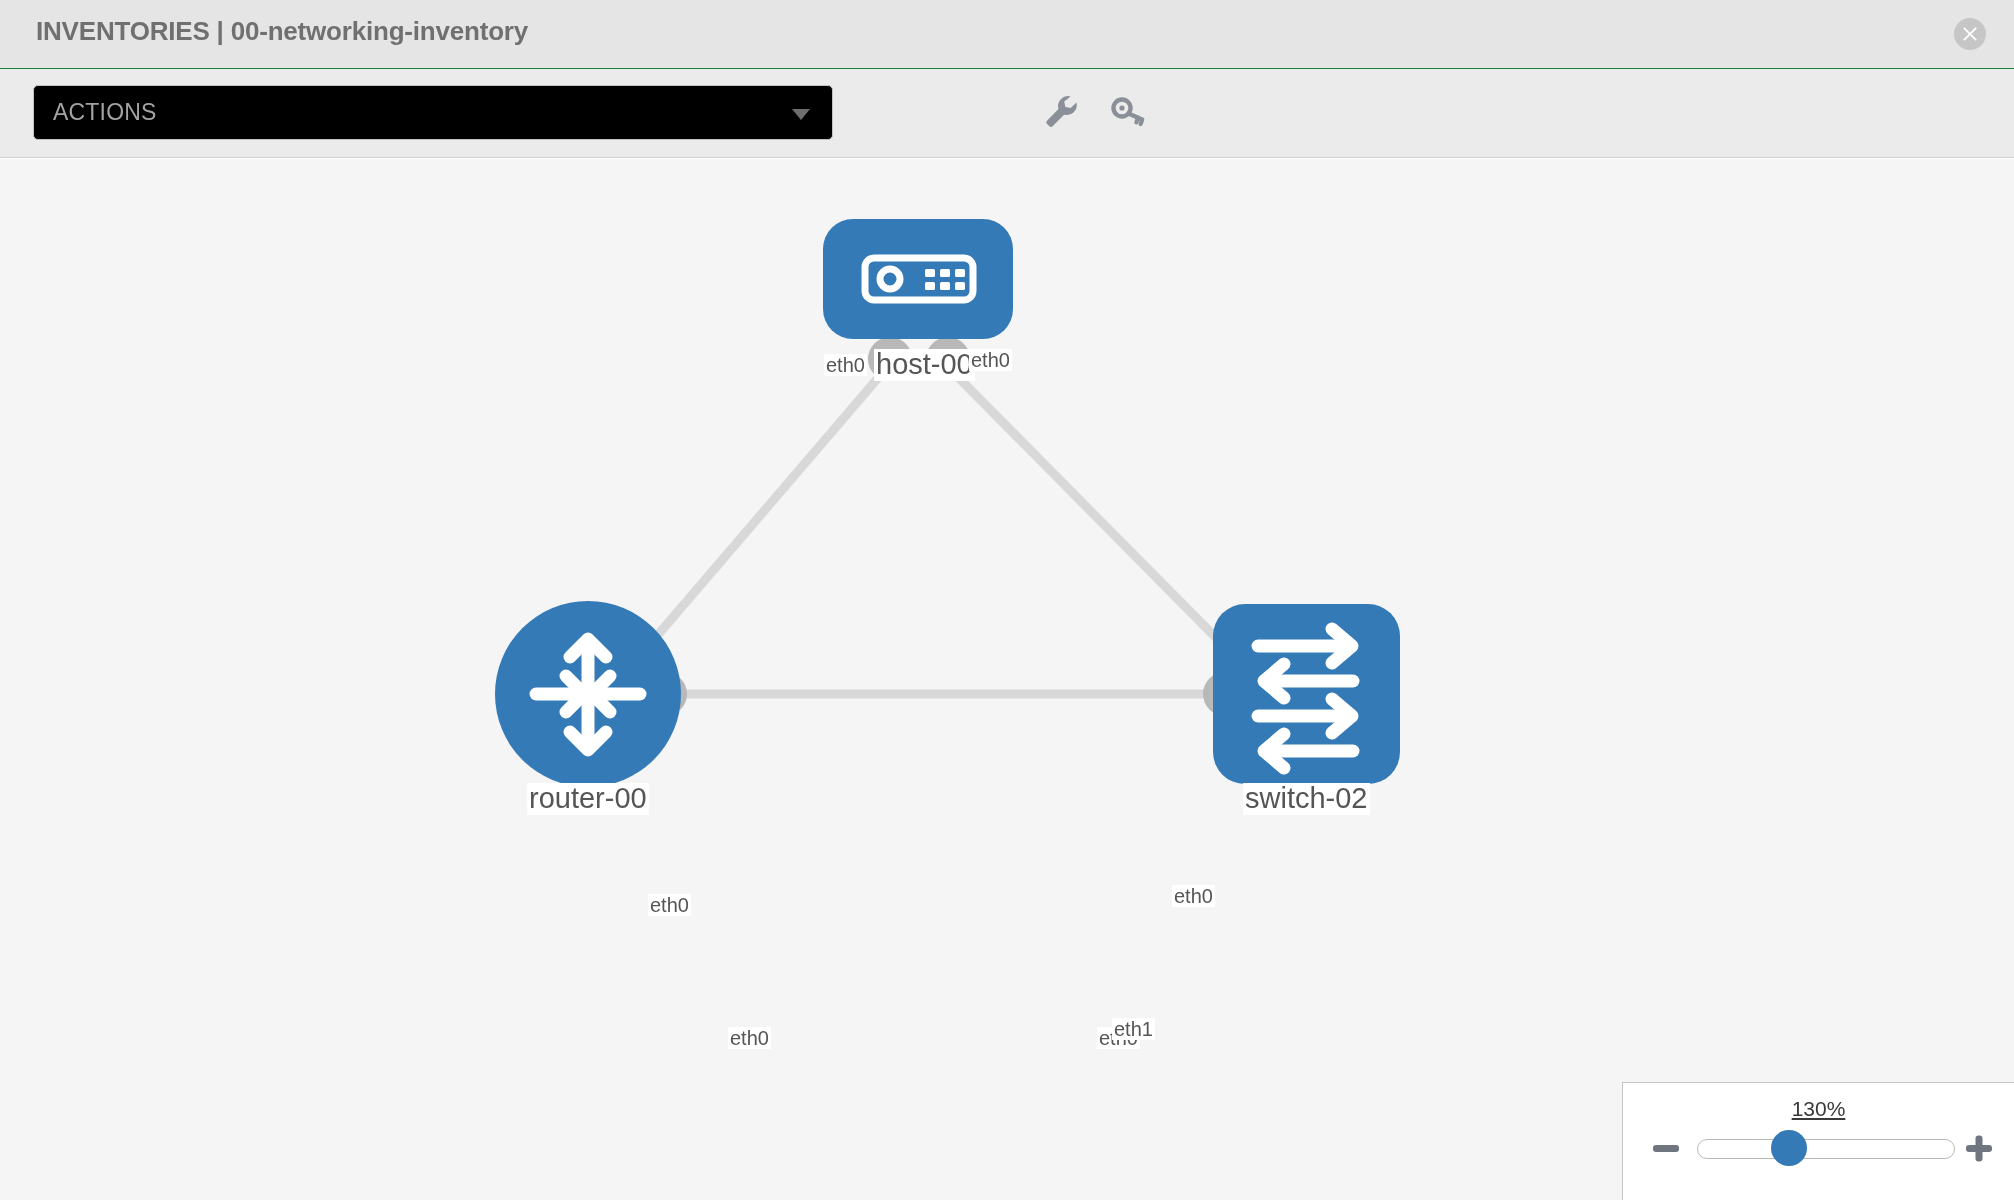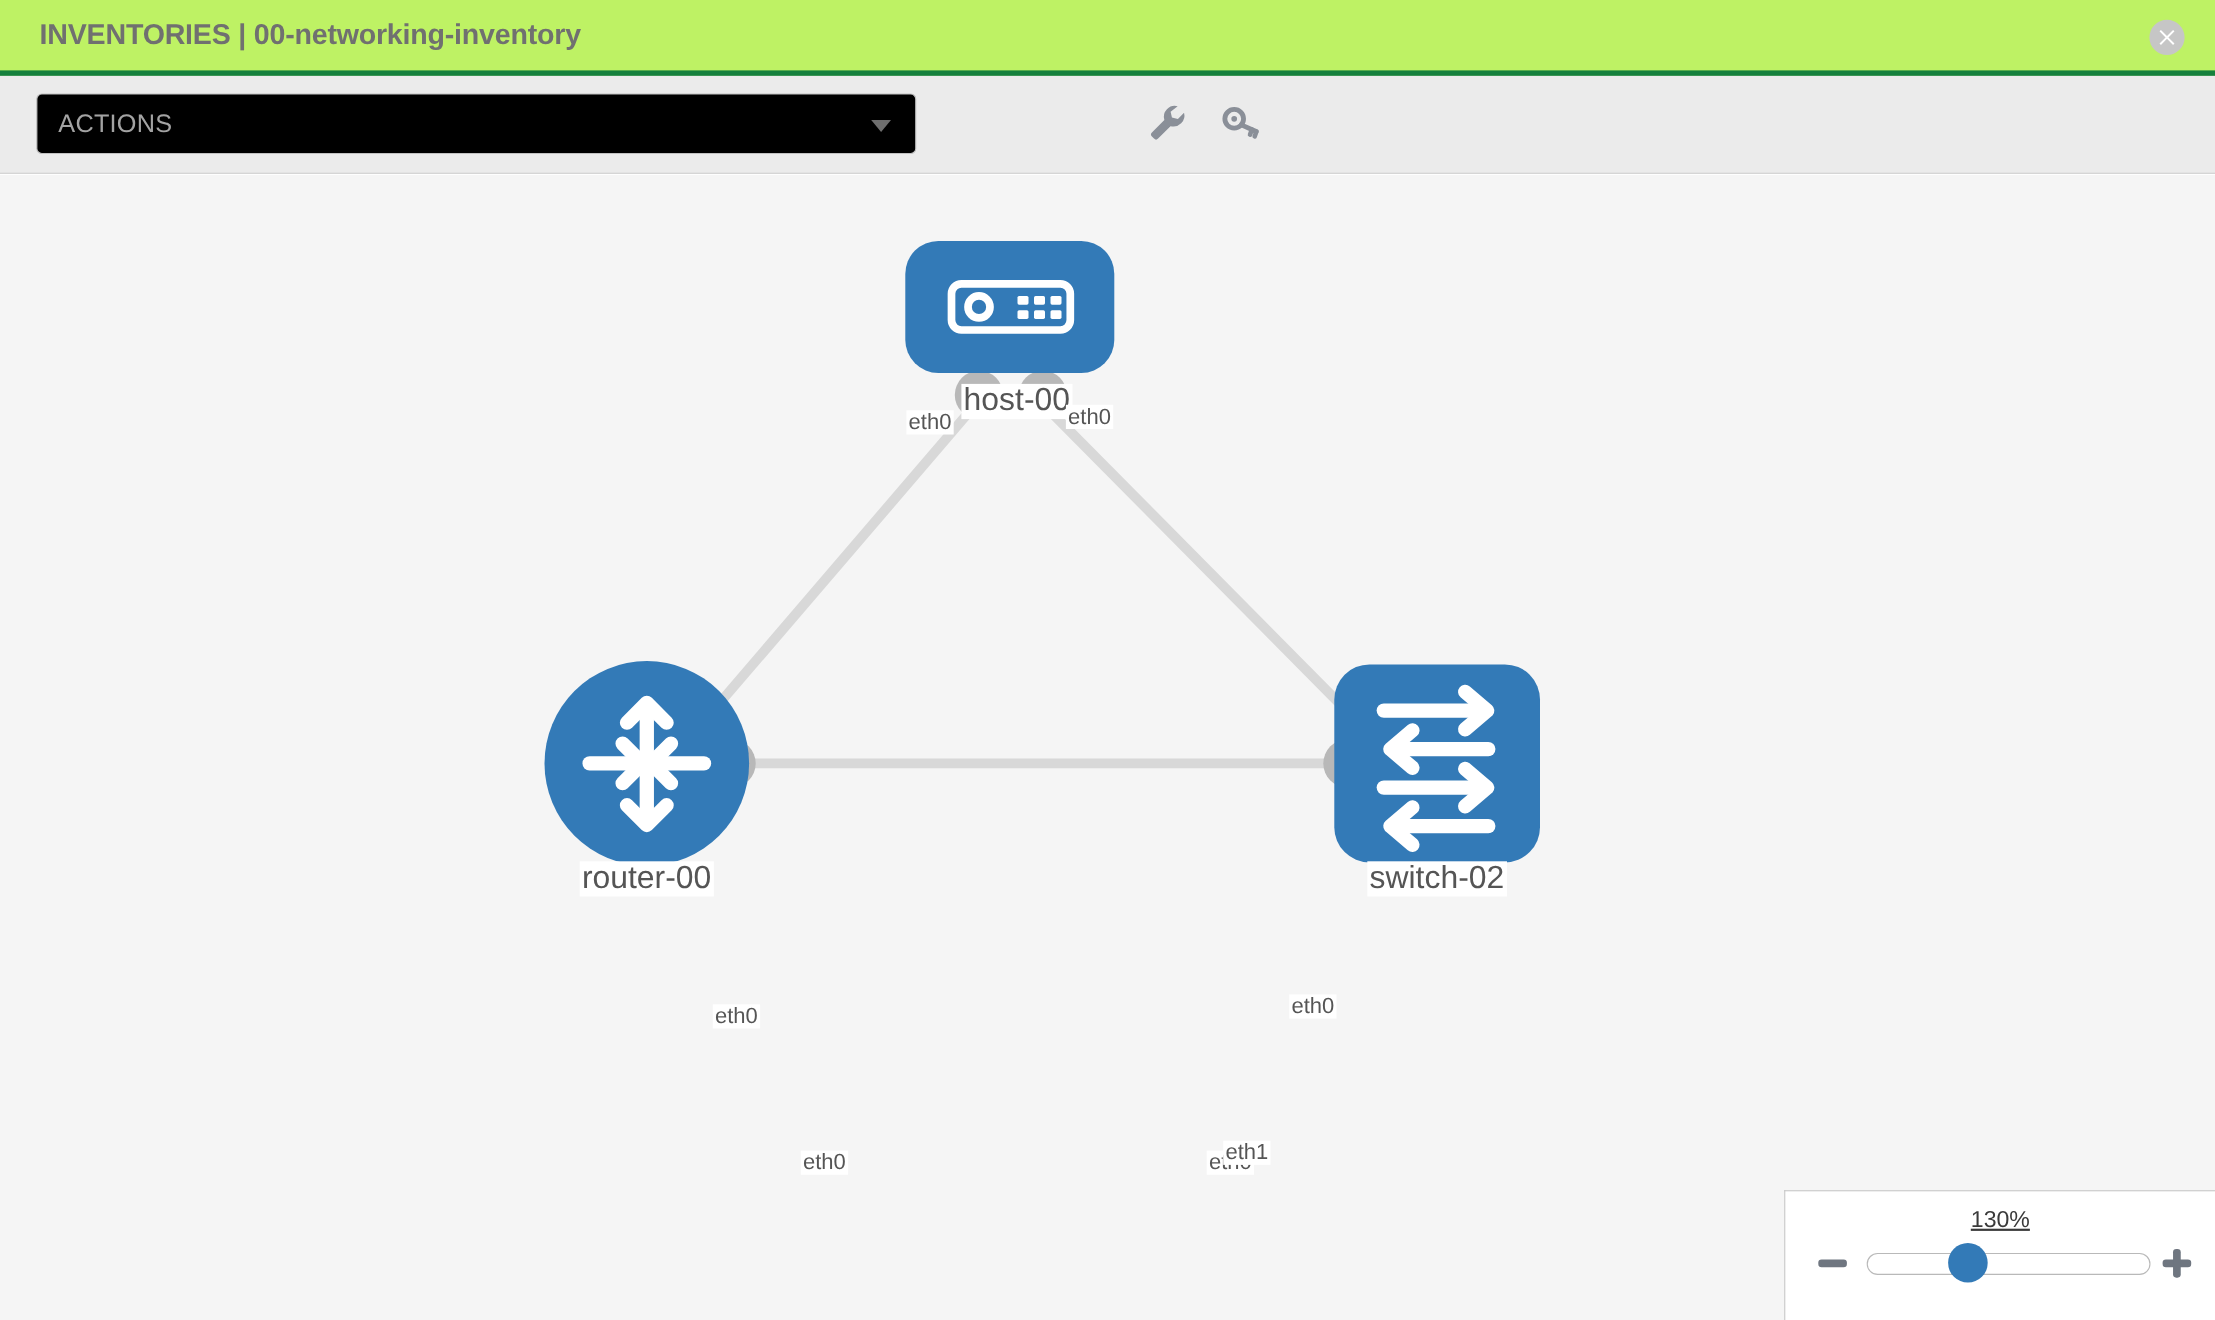--- a/index.html
+++ b/index.html
@@ -16,22 +16,22 @@
     width: 2014px;
     height: 1200px;
     background: #ffffff;
   }
 
   
   .header {
     position: absolute;
     left: 0; top: 0;
     width: 2014px; height: 69px;
-    background: #bef264;
-    border-bottom: 5px solid #15803d;
+    background: #e5e5e5;
+    border-bottom: 1px solid #15803d;
   }
   .page-title {
     position: absolute;
     left: 36px; top: 16px;
     font-size: 26px;
     font-weight: bold;
     color: #707070;
     letter-spacing: -0.2px;
     white-space: nowrap;
   }
@@ -131,21 +131,20 @@
     margin-top: 12px;
   }
   .if-label {
     position: absolute;
     font-size: 20px;
     color: #555555;
     background: #ffffff;
     white-space: nowrap;
     padding: 0 2px;
     line-height: 1.1;
-    margin-top: 19px;
   }
 
   
   .zoom-panel {
     position: absolute;
     left: 1622px; top: 1082px;
     width: 392px; height: 118px;
     background: #ffffff;
     border: 1px solid #c6c6c6;
     border-right: none;

